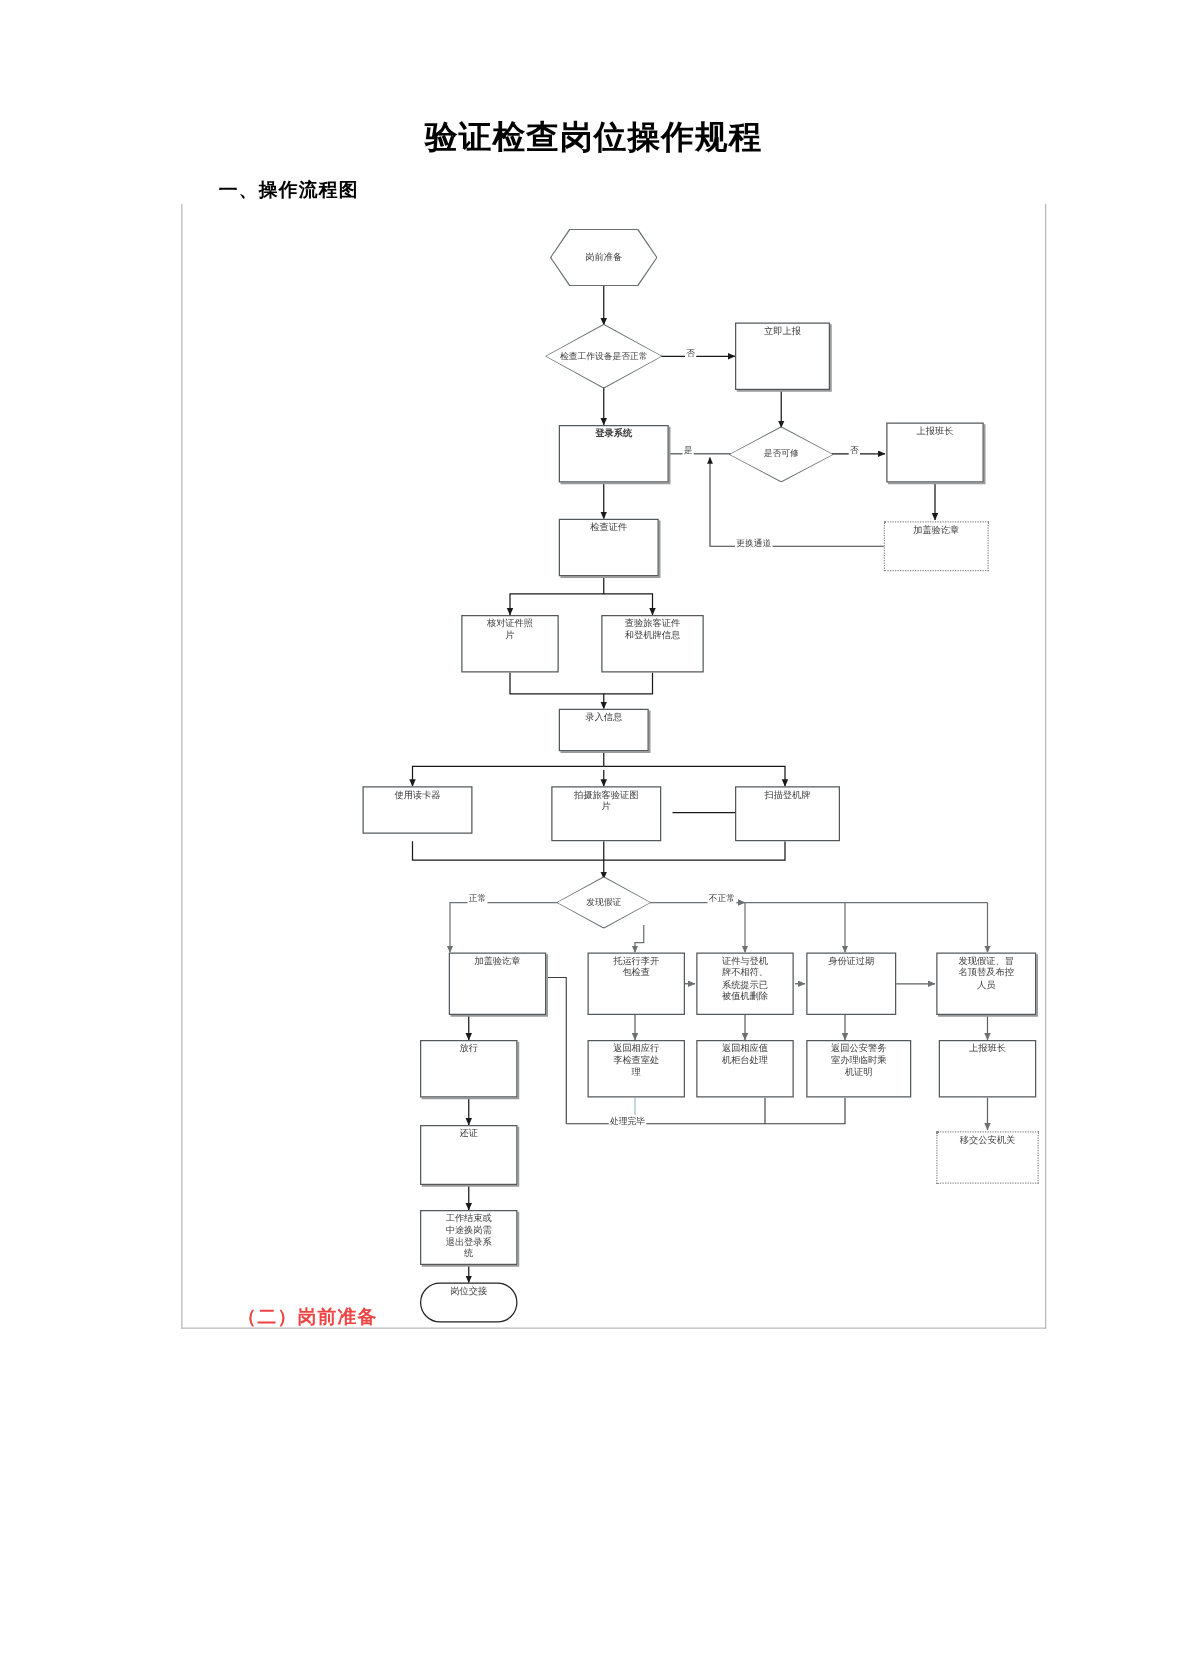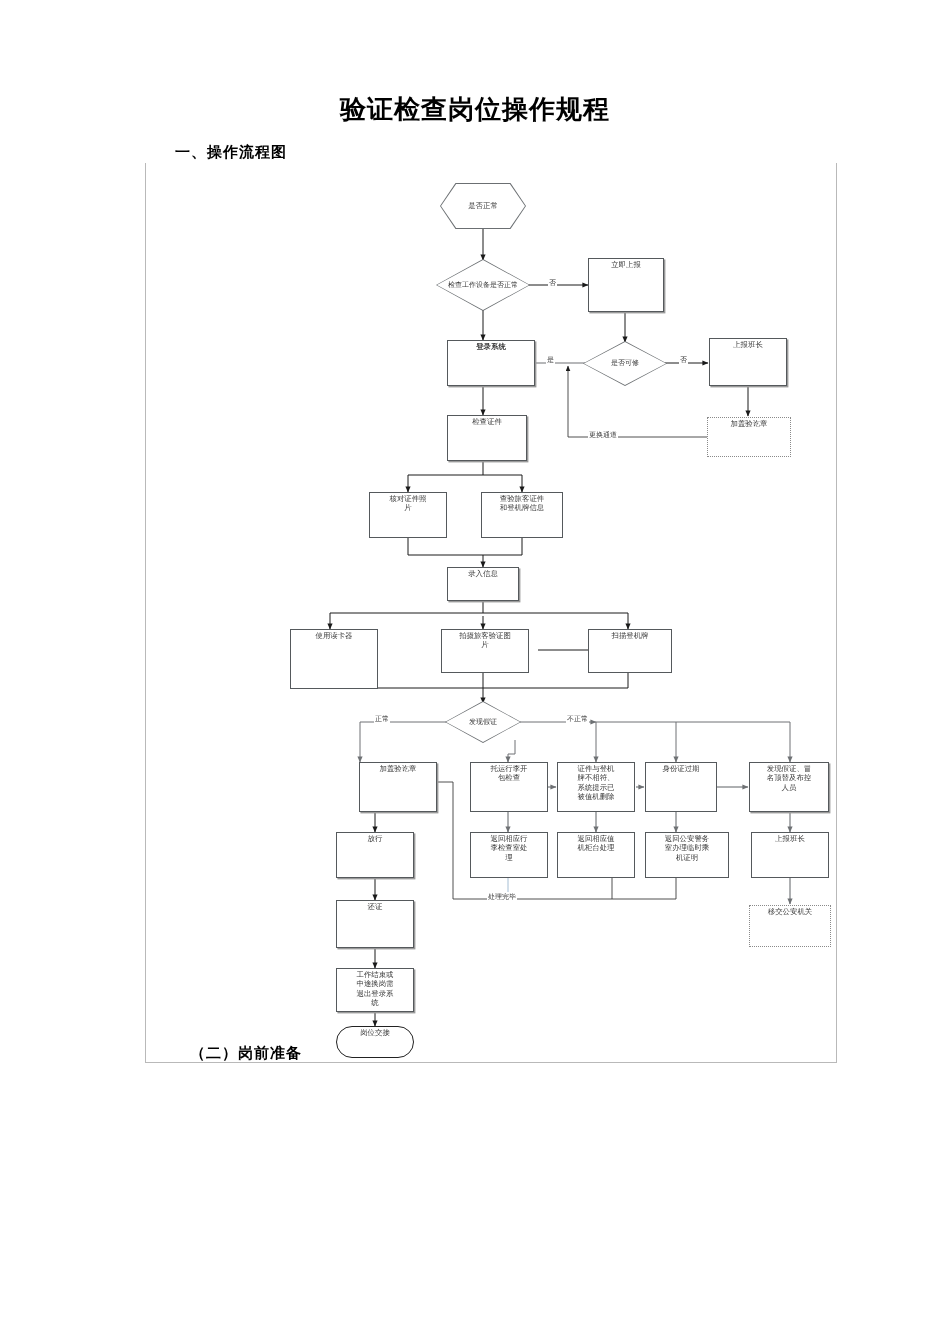--- a/index.html
+++ b/index.html
@@ -15,21 +15,21 @@
     position:absolute;left:0;top:92px;width:950px;text-align:center;
     font-size:26px;font-weight:bold;letter-spacing:1px;
   }
   .sec-heading{
     position:absolute;left:175px;top:143px;
     font-size:15px;font-weight:bold;letter-spacing:1px;
   }
   .bottom-text{
     position:absolute;left:190px;top:1044px;
     font-size:15px;font-weight:bold;letter-spacing:1px;
-    height:18px;overflow:hidden;color:#000000;
+    height:18px;overflow:hidden;color:#ef4444;
   }
 
   
   .frame{
     position:absolute;left:145px;top:163px;width:692px;height:900px;
     border-left:1px solid #b9b9b9;border-right:1px solid #b9b9b9;
     border-bottom:1px solid #b9b9b9;
     box-sizing:border-box;
   }
 
@@ -194,21 +194,21 @@
       </g>
       <g stroke="#5d6164" stroke-width="1" fill="none">
 
         <path d="M790,878 L790,904" marker-end="url(#ahg)"></path>
       </g>
     </svg>
 
     <div class="hexwrap" style="left:440px;top:183px;width:86px;height:46px;">
       <div class="hex"></div>
       <div class="hexin"></div>
-      <div class="hextx">是否正常</div>
+      <div class="hextx">岗前准备</div>
     </div>
 
     <div class="dia" style="left:436px;top:259px;width:94px;height:52px;">
       <div class="shape"></div>
       <div class="shapein"></div>
       <div class="tx">检查工作设备是否正常</div>
     </div>
 
     <div class="node box shadow" style="left:588px;top:258px;width:76px;height:54px;">
       <span>立即上报</span>
@@ -241,21 +241,21 @@
     </div>
 
     <div class="node box" style="left:481px;top:492px;width:82px;height:46px;">
       <span>查验旅客证件和登机牌信息</span>
     </div>
 
     <div class="node box shadow" style="left:447px;top:567px;width:72px;height:34px;">
       <span>录入信息</span>
     </div>
 
-    <div class="node box" style="left:290px;top:629px;width:88px;height:60px;">
+    <div class="node box" style="left:290px;top:629px;width:88px;height:38px;">
       <span>使用读卡器</span>
     </div>
 
     <div class="node box" style="left:441px;top:629px;width:88px;height:44px;">
       <span>拍摄旅客验证图片</span>
     </div>
 
     <div class="node box" style="left:588px;top:629px;width:84px;height:44px;">
       <span>扫描登机牌</span>
     </div>

